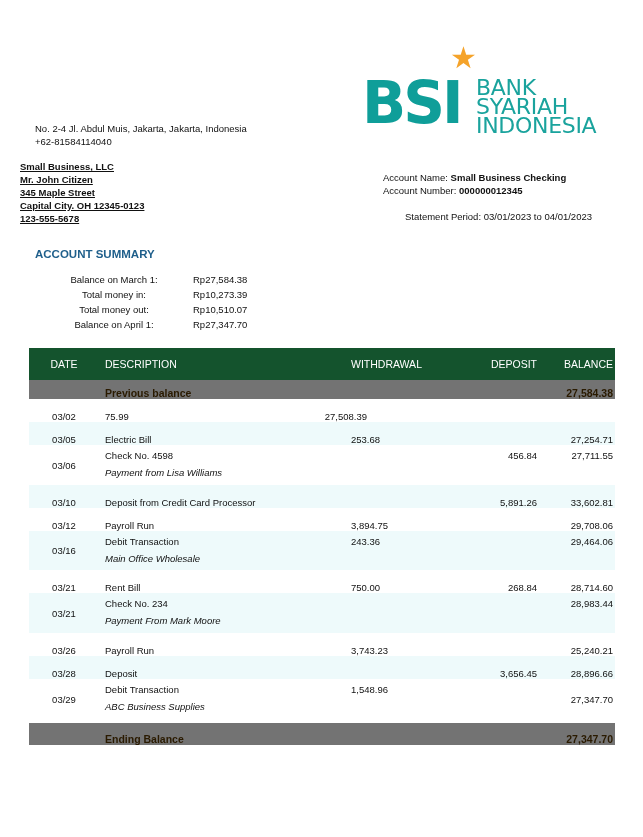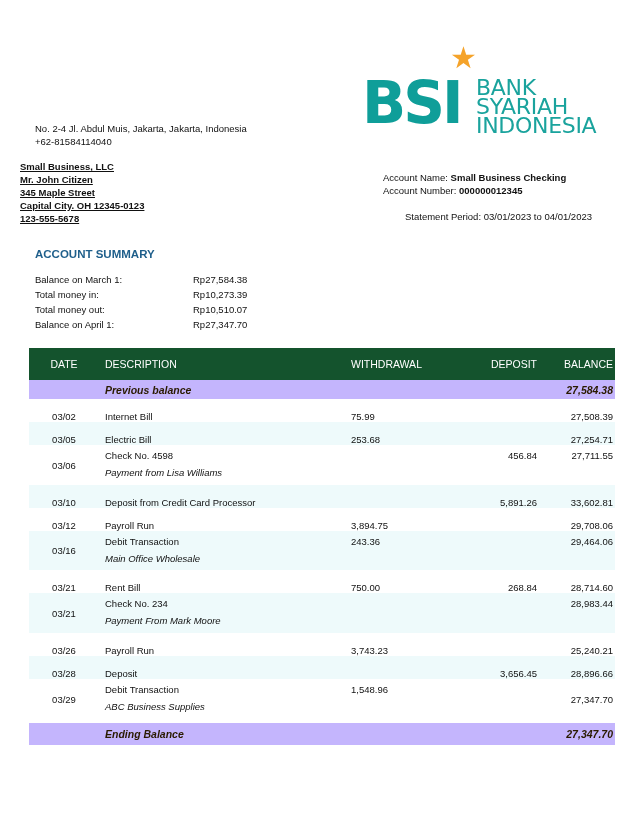--- a/index.html
+++ b/index.html
@@ -11,35 +11,35 @@
   .logo-star { position: absolute; left: 88px; top: 0px; width: 26px; height: 26px; color: #f5a32a; font-size: 30px; line-height: 26px; }
   .logo-text { position: absolute; left: 114px; top: 33px; color: #1aa39d; font-size: 22px; line-height: 19px; font-family: "DejaVu Sans", sans-serif; letter-spacing: -0.3px; }
 
   .small { font-size: 9.5px; line-height: 13px; }
   .bank-addr { position: absolute; left: 35px; top: 122px; }
   .customer { position: absolute; left: 20px; top: 160px; font-weight: bold; text-decoration: underline; }
   .acct { position: absolute; left: 383px; top: 171px; }
   .period { position: absolute; left: 405px; top: 210px; }
 
   .summary-title { position: absolute; left: 35px; top: 248px; color: #1f5f8b; font-weight: bold; font-size: 11.5px; }
-  .summary { position: absolute; left: 35px; top: 272px; }
+  .summary { position: absolute; left: 35px; top: 272px; text-align: center; }
   .summary .row { display: flex; height: 15px; font-size: 9.5px; line-height: 15px; }
   .summary .lbl { width: 158px; }
 
   .table { position: absolute; left: 29px; top: 348px; width: 586px; font-size: 9.5px; }
   .thead { height: 32px; background: #14532d; color: #fff; display: flex; align-items: center; font-size: 10.5px; }
   .tr { display: flex; position: relative; }
   .c-date { width: 70px; text-align: center; }
   .c-desc { width: 246px; padding-left: 6px; }
   .c-wd { width: 120px; padding-left: 6px; }
   .c-dep { width: 72px; text-align: right; }
   .c-bal { width: 78px; text-align: right; padding-right: 2px; }
   .thead .c-wd { padding-left: 6px; }
   .thead .c-dep { text-align: right; }
-  .orange { background: #c4b5fd; font-weight: bold; color: #2a1a00; height: 19px; align-items: center; font-size: 10.5px; font-style: italic; }
+  .orange { background: #737373; font-weight: bold; color: #2a1a00; height: 19px; align-items: flex-end; font-size: 10.5px; }
   .r1 { height: 23px; align-items: flex-end; }
   .r2 { height: 40px; }
   .r2 .c-date { align-self: center; }
   .r2 .c-desc .l1 { position: absolute; top: 5px; }
   .r2 .c-desc .l2 { position: absolute; top: 22px; font-style: italic; }
   .r2 .c-desc { position: relative; }
   .r2 .top { padding-top: 5px; }
   .r2 .mid { align-self: center; }
   .alt { background: #eefafb; }
 </style>
@@ -105,21 +105,20 @@
   <div class="tr orange">
     <div class="c-date"></div>
     <div class="c-desc">Previous balance</div>
     <div class="c-wd"></div>
     <div class="c-dep"></div>
     <div class="c-bal">27,584.38</div>
   </div>
   <div id="rows">
       <div class="tr r1">
         <div class="c-date">03/02</div>
-        <div class="c-desc">Internet Bill</div>
         <div class="c-wd">75.99</div>
         <div class="c-dep"></div>
         <div class="c-bal">27,508.39</div>
       </div>
       <div class="tr r1 alt">
         <div class="c-date">03/05</div>
         <div class="c-desc">Electric Bill</div>
         <div class="c-wd">253.68</div>
         <div class="c-dep"></div>
         <div class="c-bal">27,254.71</div>

